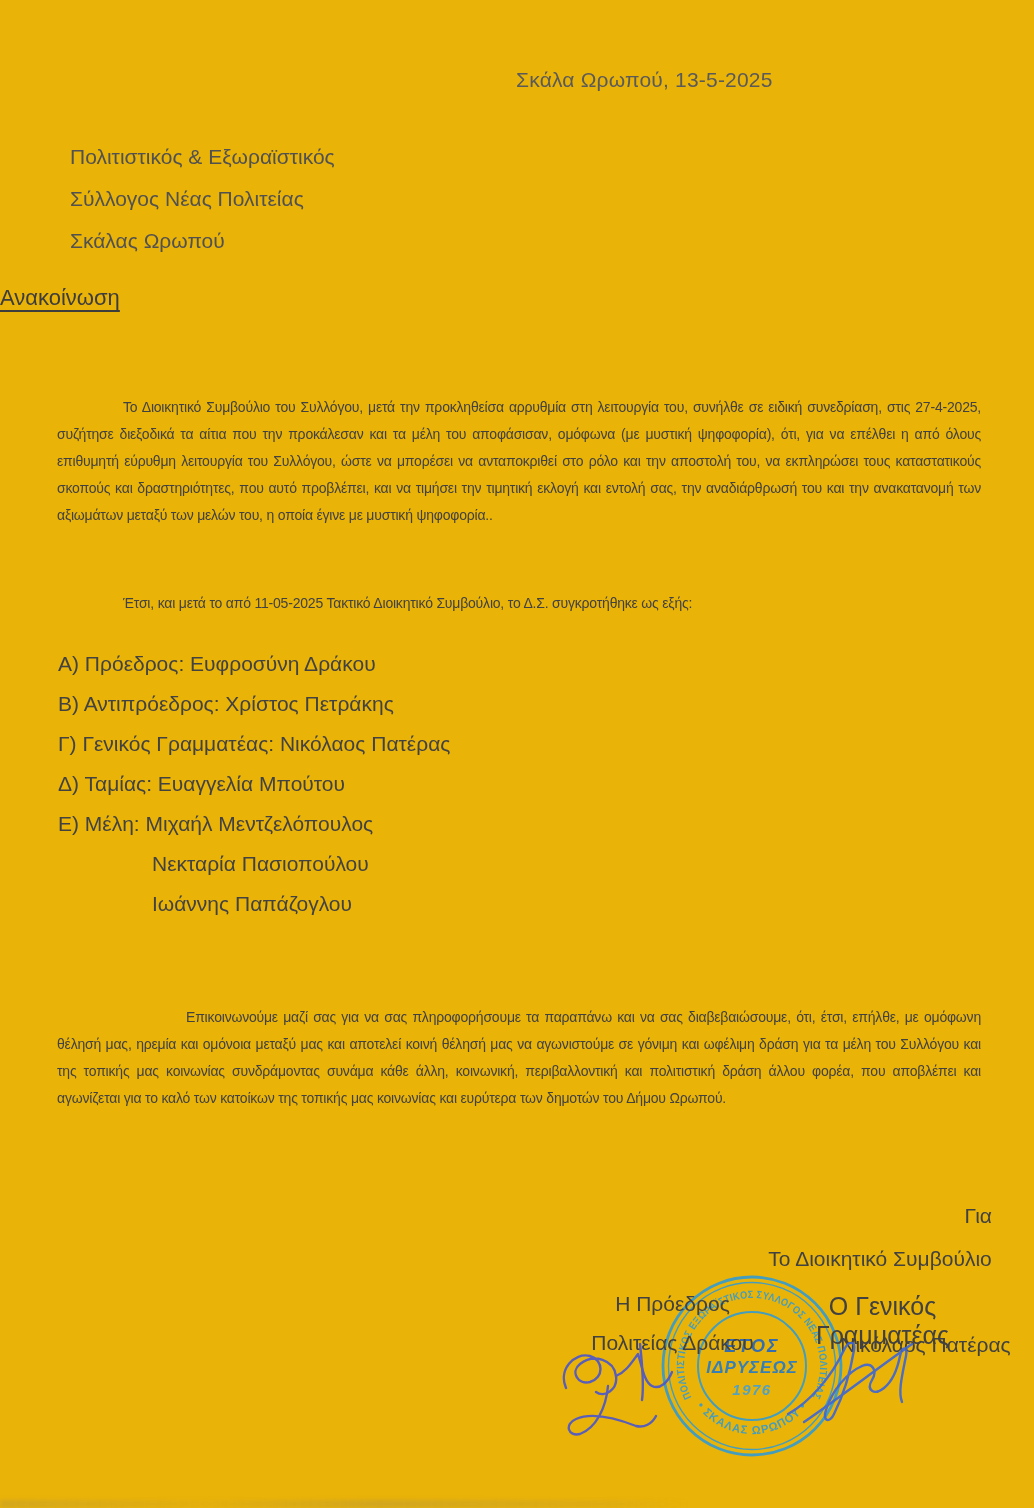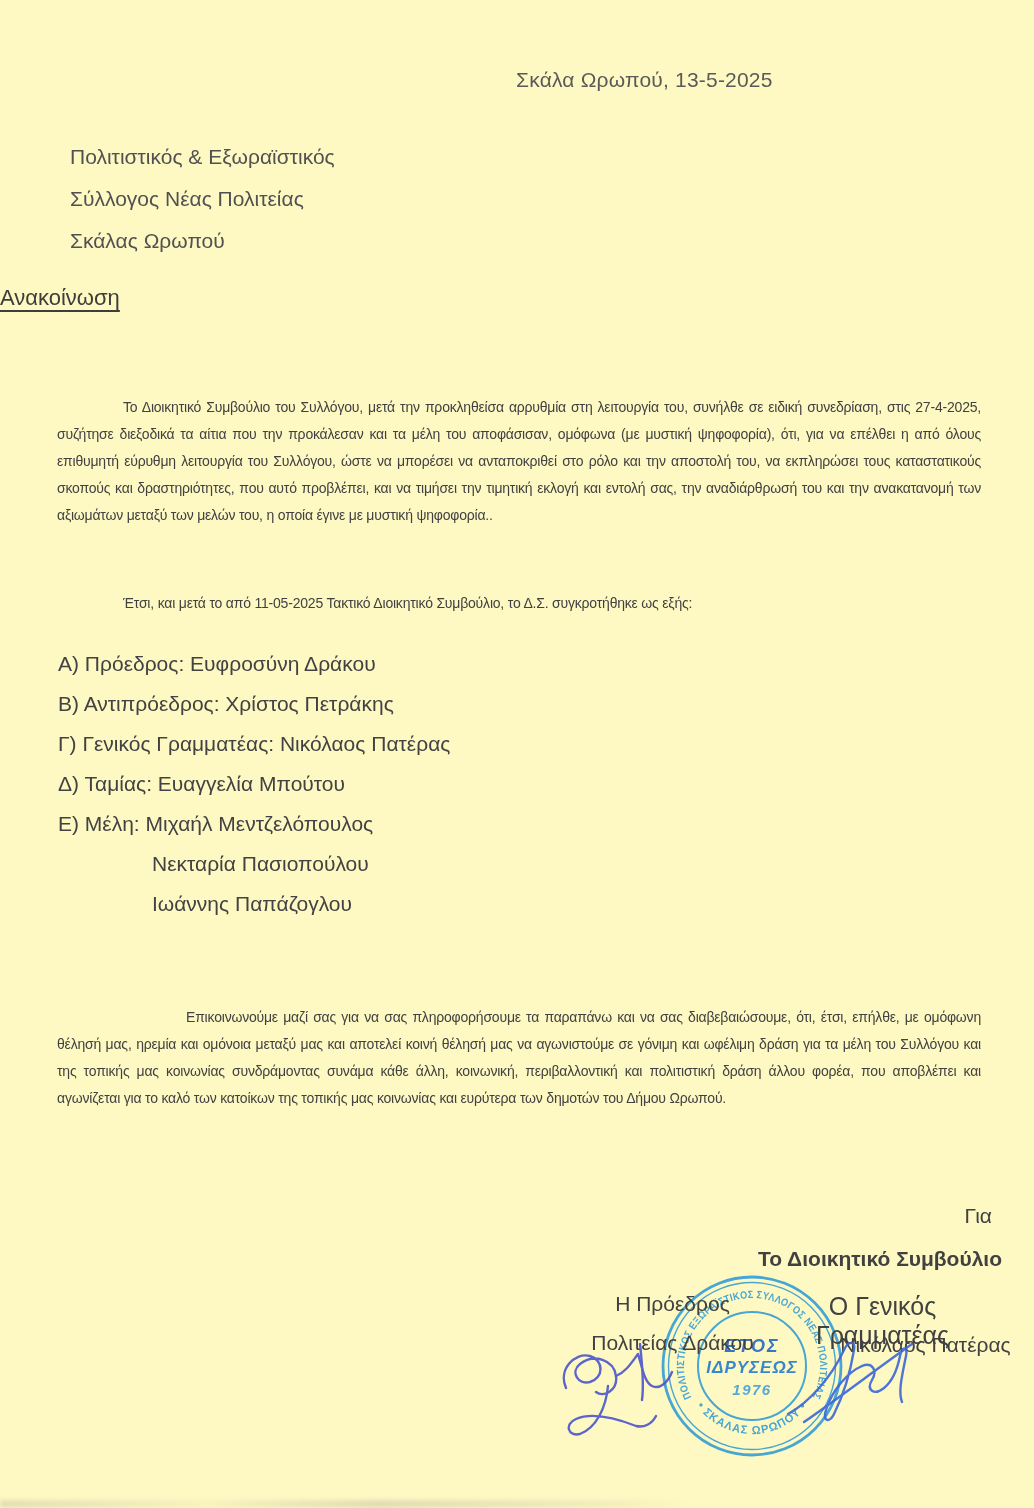--- a/index.html
+++ b/index.html
@@ -1,35 +1,35 @@
 <!DOCTYPE html>
 <html lang="el"><head>
 <meta charset="utf-8">
 <style>
   html,body{margin:0;padding:0;background:#ffffff;}
   body{width:1034px;height:1508px;position:relative;overflow:hidden;
        font-family:"Liberation Sans","DejaVu Sans",sans-serif;color:#414141;}
-  .page{position:absolute;inset:0;background:#fef9c3;}
+  .page{position:absolute;inset:0;background:#eab308;}
   .abs{position:absolute;}
   .date-line{left:516px;top:68px;font-size:21px;color:#5a5a5a;letter-spacing:0.2px;}
   .letterhead{left:70px;top:110px;font-size:21px;color:#515151;margin-top:35px;}
   .letterhead div{margin-bottom:18px;}
   .doc-title{left:0;top:285px;width:1034px;font-size:22px;color:#3d3d3d;
              text-decoration:underline;text-underline-offset:5px;text-decoration-thickness:1.5px;}
   .doc-subtitle{left:0;top:322px;width:1034px;text-align:center;font-size:22px;color:#454545;}
   .para{font-size:14px;line-height:27px;text-align:justify;letter-spacing:-0.2px;color:#414141;margin:0;}
   .p1{left:57px;top:394px;width:924px;text-indent:66px;}
   .p2{left:57px;top:590px;width:924px;text-indent:66px;}
   .board-list{left:58px;top:652px;font-size:21px;color:#424242;}
   .board-item{margin-bottom:16px;white-space:nowrap;}
   .board-item.indent{margin-left:94px;}
   .salutation{left:125px;top:966px;font-size:21px;color:#424242;}
   .p3{left:57px;top:1004px;width:924px;text-indent:129px;}
   .for-label{left:758px;top:1204px;width:234px;text-align:right;font-size:21px;z-index:2;}
-  .committee-line{left:756px;top:1247px;width:248px;text-align:center;font-size:21px;z-index:2;font-weight:bold;}
+  .committee-line{left:756px;top:1247px;width:248px;text-align:center;font-size:21px;z-index:2;}
   .role-left{left:590px;top:1292px;width:165px;text-align:center;font-size:21px;z-index:2;}
   .role-right{left:770px;top:1292px;width:225px;text-align:center;font-size:25px;z-index:2;}
   .name-left{left:560px;top:1331px;width:225px;text-align:center;font-size:21px;z-index:2;}
   .name-right{left:818px;top:1333px;width:215px;text-align:center;font-size:21px;z-index:2;}
   .stamp{left:652px;top:1266px;width:200px;height:200px;opacity:.88;z-index:1;}
   .sig{z-index:3;}
   .sig-left{left:552px;top:1342px;width:175px;height:112px;}
   .sig-right{left:778px;top:1328px;width:160px;height:112px;}
   .scan-smudge{left:0;bottom:0;width:690px;height:8px;z-index:0;
     background:linear-gradient(to right,rgba(120,120,120,.20),rgba(120,120,120,.05) 30%,

